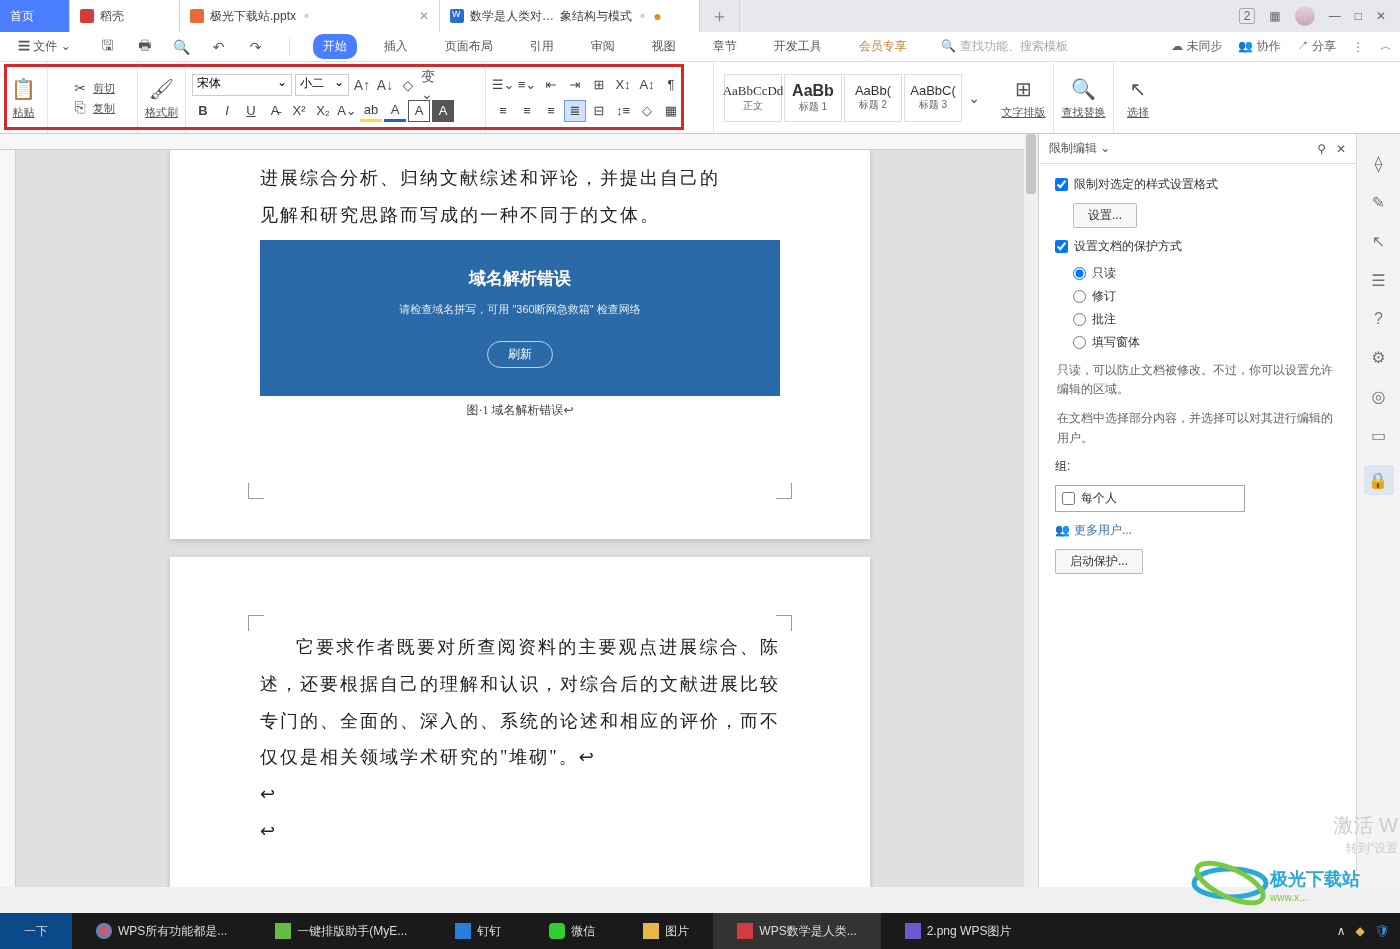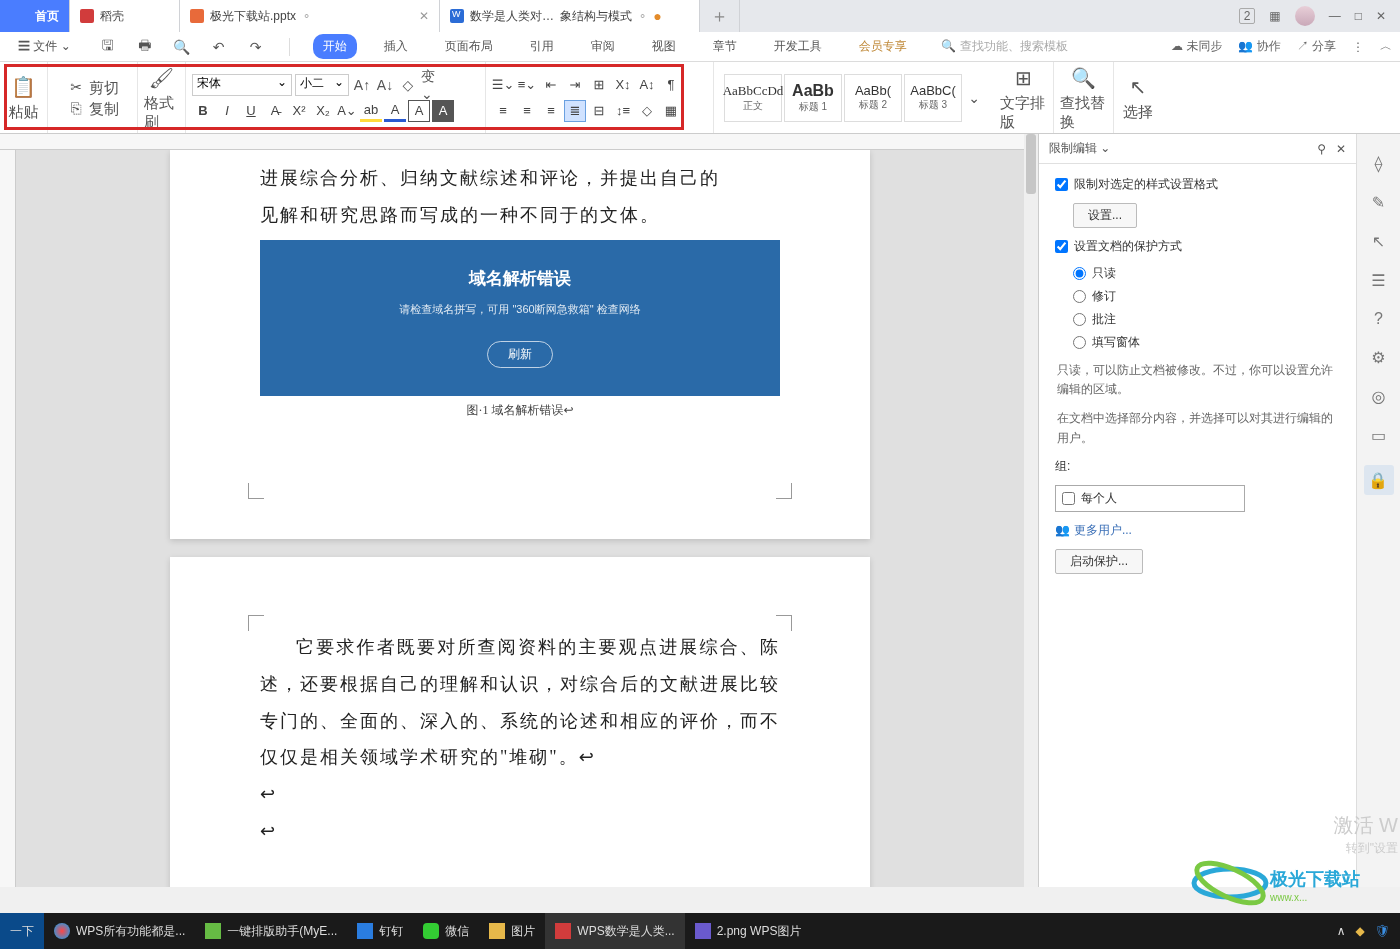--- a/index.html
+++ b/index.html
@@ -1,21 +1,21 @@
 <!DOCTYPE html>
 <html><head>
 <meta charset="utf-8">
 <style>
 * { margin:0; padding:0; box-sizing:border-box; font-family:"Microsoft YaHei",sans-serif; }
 body { width:1400px; height:949px; background:#f0f0f0; overflow:hidden; position:relative; }
 
 
 .tabbar { height:32px; background:#e6e8ec; display:flex; align-items:stretch; }
 .tab { display:flex; align-items:center; padding:0 10px; font-size:12px; color:#444; border-right:1px solid #d0d2d6; gap:6px; min-width:0; }
-.tab.home { background:#4a7dff; color:#fff; width:70px; justify-content:flex-end; font-weight:700; }
+.tab.home { background:#4a7dff; color:#fff; width:70px; justify-content:flex-start; font-weight:400; }
 .tab.dk { background:#fff; width:110px; }
 .tab.file { background:#fff; width:260px; }
 .tab.file.active { background:#fff; }
 .tab .ico { width:14px; height:14px; display:inline-block; }
 .tab .ico.red { background:#d13c3c; border-radius:2px; }
 .tab .ico.orange { background:#e86a3a; border-radius:2px; }
 .tab .ico.blue { background:#2b6cd6; border-radius:2px; position:relative; }
 .tab .ico.blue::after { content:"W"; color:#fff; font-size:9px; position:absolute; left:2px; top:0; }
 .tab .x { margin-left:auto; font-size:12px; color:#999; }
 .tab .dot { color:#e38b2a; font-size:14px; }
@@ -33,21 +33,21 @@
 .menubar .sep { width:1px; height:18px; background:#ddd; margin:0 6px; }
 .menubar .search { color:#aaa; margin-left:8px; }
 .menubar .right { margin-left:auto; display:flex; align-items:center; gap:16px; color:#666; }
 
 
 .ribbon { height:72px; background:#fff; border-bottom:1px solid #ccc; position:relative; display:flex; align-items:stretch; }
 .ribbon .redbox { position:absolute; left:4px; top:2px; width:680px; height:66px; border:3px solid #d62828; pointer-events:none; z-index:5; }
 .rgroup { display:flex; flex-direction:column; align-items:center; justify-content:center; padding:0 6px; border-right:1px solid #e6e6e6; }
 .rgroup.noborder { border-right:none; }
 .rgroup .row { display:flex; align-items:center; gap:3px; }
-.rgroup .lbl { font-size:15px; color:#555; margin-top:2px; }
+.rgroup .lbl { font-size:11px; color:#555; margin-top:2px;text-decoration:underline; }
 .ico2 { width:20px; height:20px; display:flex; align-items:center; justify-content:center; font-size:14px; color:#555; }
 .icoL { width:28px; height:28px; display:flex; align-items:center; justify-content:center; font-size:20px; color:#555; }
 .fontbox { border:1px solid #ccc; height:22px; font-size:12px; padding:0 4px; background:#fff; display:flex; }
 .fontname { width:100px; }
 .fontsize { width:54px; }
 .btnrow { display:flex; gap:2px; }
 .btnrow .b { width:22px; height:22px; display:flex; align-items:center; justify-content:center; font-size:13px; color:#444; }
 .btnrow .b.sel { background:#d0e2ff; border:1px solid #6aa0e0; }
 .styles { display:flex; align-items:center; gap:2px; padding:0 4px; }
 .stylecard { width:58px; height:48px; border:1px solid #ddd; display:flex; flex-direction:column; align-items:center; justify-content:center; font-size:10px; color:#666; }
@@ -96,21 +96,21 @@
 .iconstrip .i.sel { background:#dde6f0; width:30px; height:30px; display:flex; align-items:center; justify-content:center; border-radius:3px; }
 
 
 .wm { position:absolute; right:2px; bottom:110px; color:#ccc; font-size:20px; text-align:right; line-height:1.4; pointer-events:none; }
 .wm2 { position:absolute; right:2px; bottom:92px; color:#ccc; font-size:12px; }
 .logo { position:absolute; right:0; bottom:38px; width:210px; height:56px; pointer-events:none; }
 .logo svg { width:100%; height:100%; }
 
 
 .taskbar { position:absolute; left:0; right:0; bottom:0; height:36px; background:#1a1a1a; display:flex; align-items:center; color:#ddd; font-size:12px; }
-.taskbar .tb { display:flex; align-items:center; gap:6px; padding:0 10px; height:100%; }
+.taskbar .tb { display:flex; align-items:center; gap:6px; padding:0 24px; height:100%; }
 .taskbar .tb.active { background:#333; }
 .taskbar .sq { width:16px; height:16px; }
 .taskbar .tray { margin-left:auto; display:flex; align-items:center; gap:10px; padding-right:10px; }
 </style>
 </head>
 <body>
 
 <div class="tabbar">
   <div class="tab home">
       <span>首页</span>

